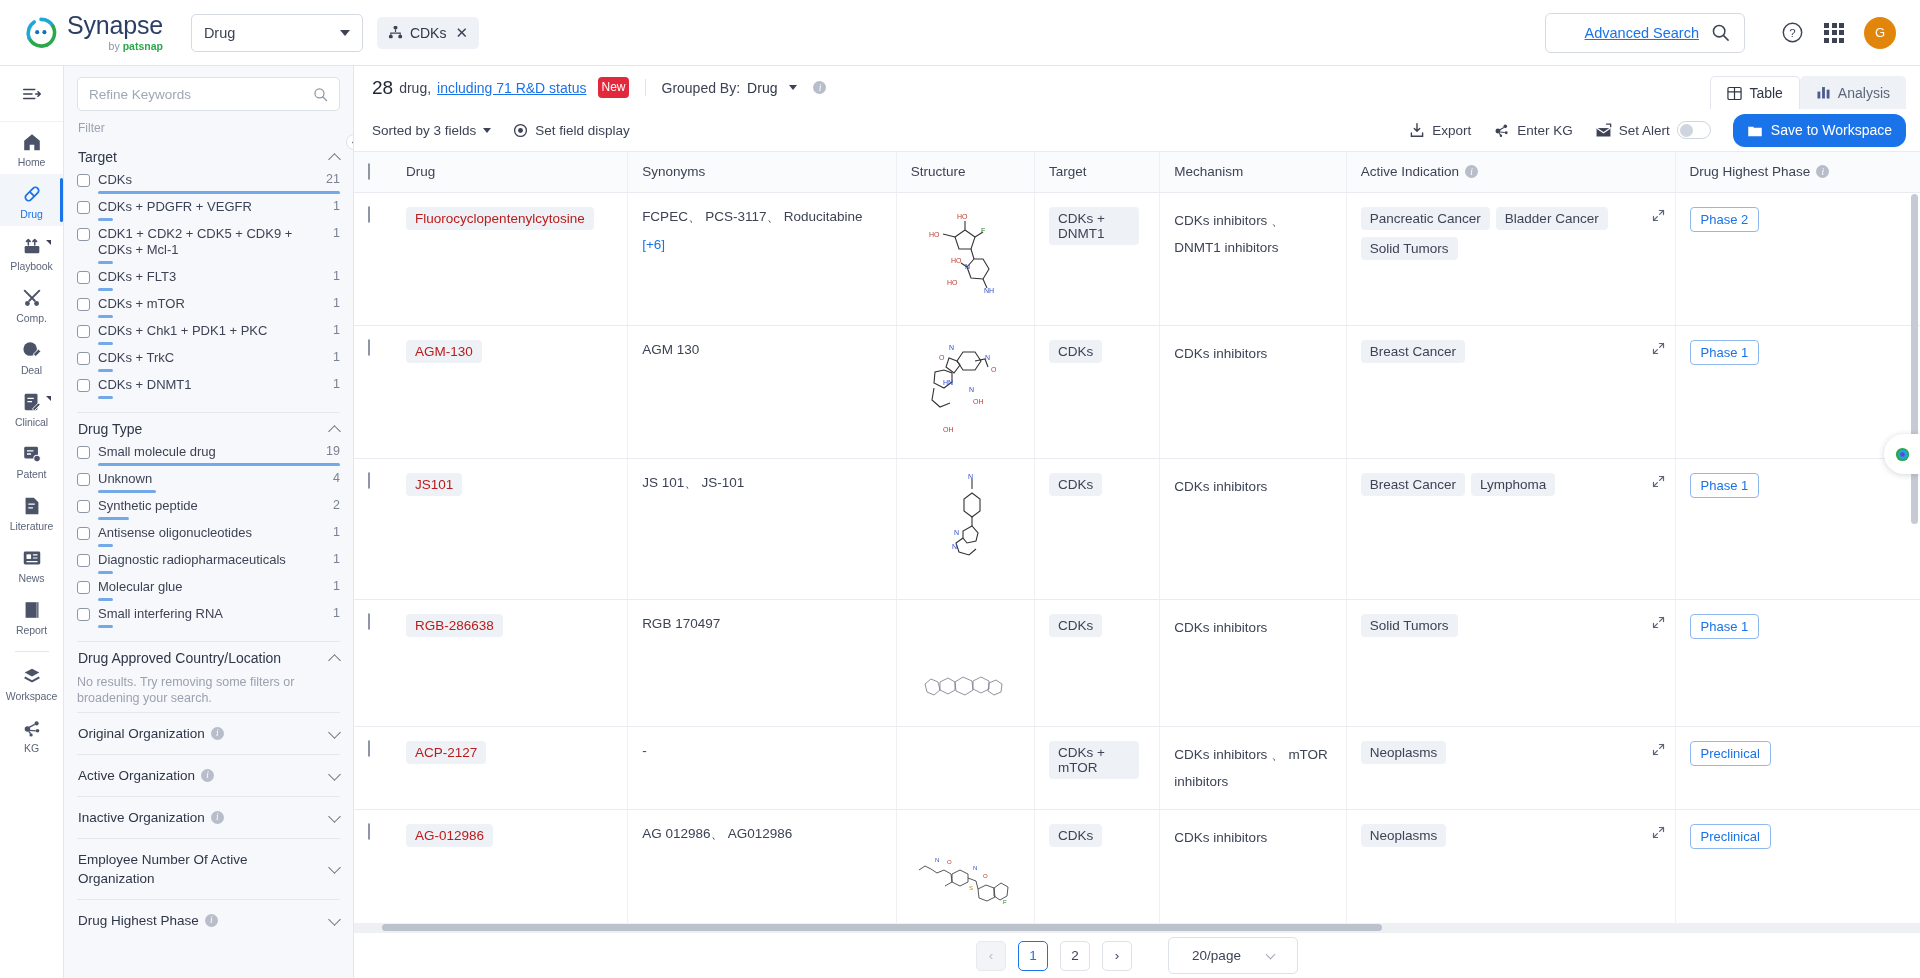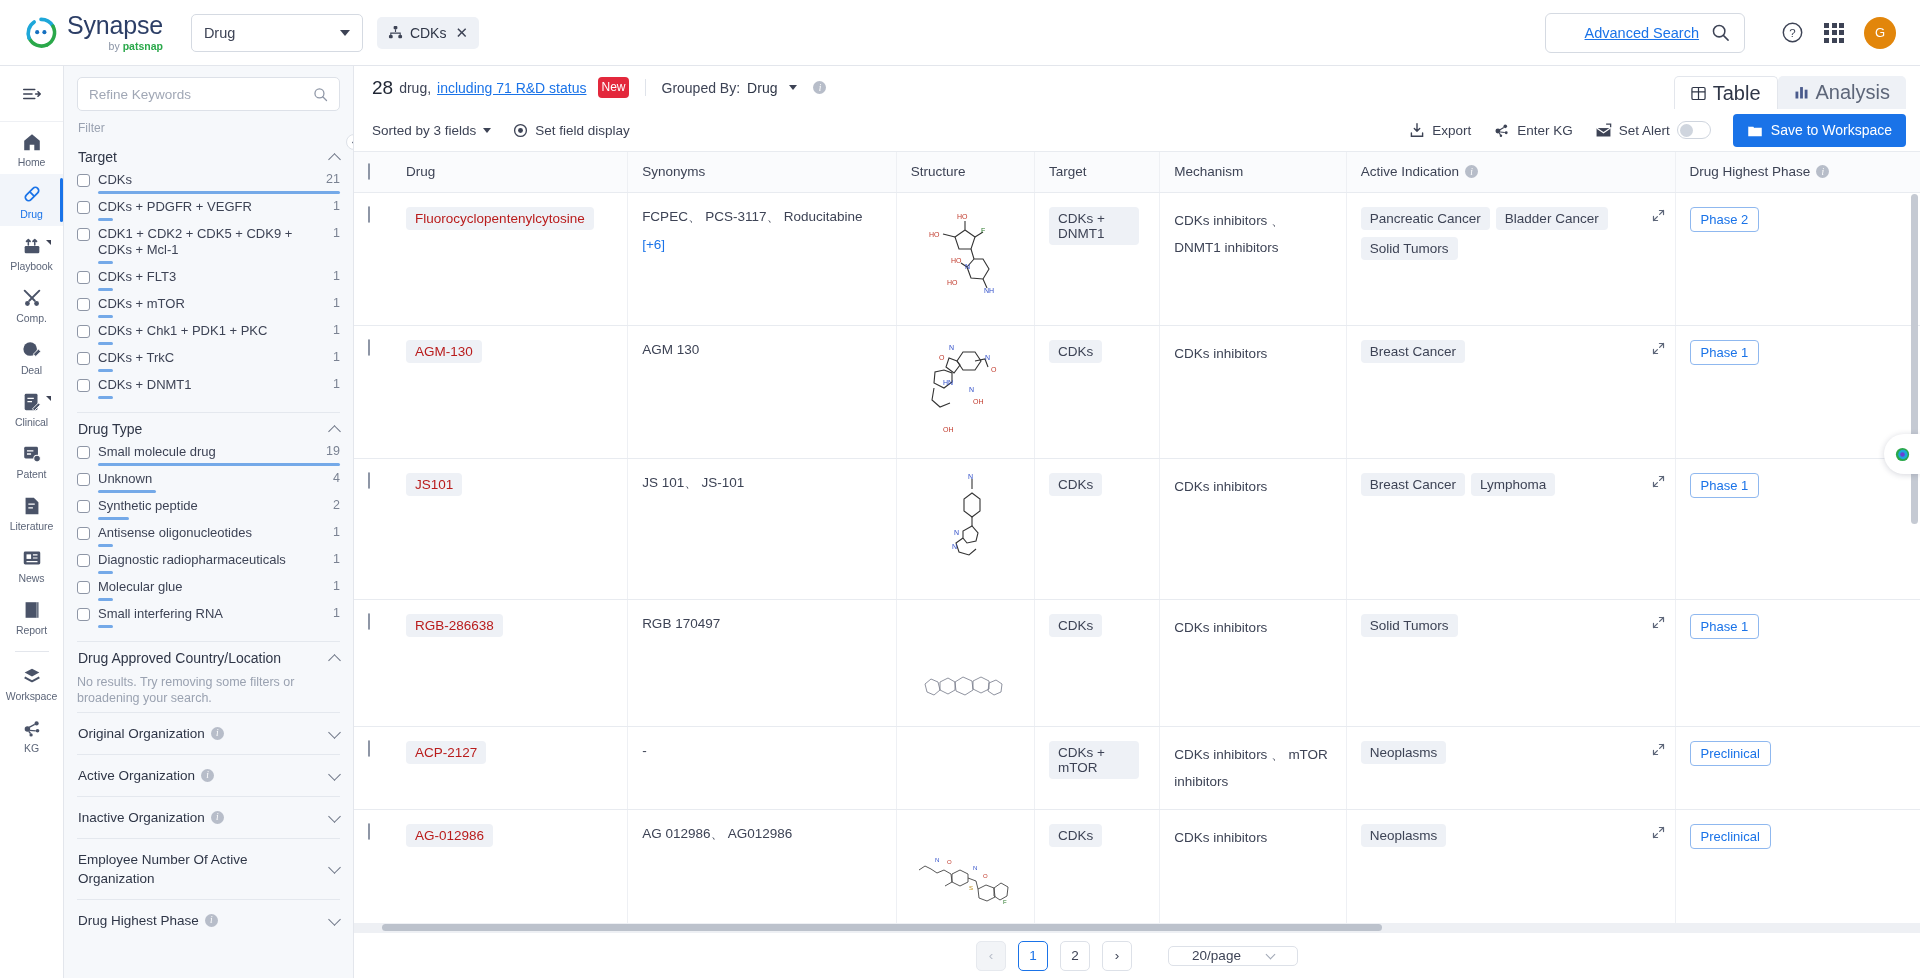--- a/index.html
+++ b/index.html
@@ -130,31 +130,31 @@
   .res-word { font-size: 14px; color: #3d4355; }
   .res-link { font-size: 14px; color: #1a73e8; text-decoration: underline; cursor: pointer; }
   .badge-new { background: #e3283c; color: #ffffff; font-size: 12px; border-radius: 4px; padding: 3px 3px 4px; }
   .vsep { width: 1px; height: 17px; background: #dfe3ea; margin: 0 4px; }
   .grp-label { font-size: 14px; color: #3d4355; }
   .grp-val { font-size: 14px; color: #2f3647; }
   .caret-sm { width: 0; height: 0; border-left: 4.5px solid transparent; border-right: 4.5px solid transparent; border-top: 5.5px solid #3d4355; }
   .seg-tabs { margin-left: auto; display: flex; align-items: flex-end; height: 43px; }
   .seg {
     height: 33px; display: flex; align-items: center; gap: 7px; padding: 0 16px;
-    font-size: 20px; color: #5d6679; border-radius: 5px 5px 0 0; cursor: pointer; background: #eef1f6;
+    font-size: 14px; color: #5d6679; border-radius: 5px 5px 0 0; cursor: pointer; background: #eef1f6;
   }
   .seg.active { background: #fff; color: #2f3647; border: 1px solid #e3e6ec; border-bottom: none; }
 
   .tool-bar { height: 42px; flex: 0 0 42px; display: flex; align-items: center; padding: 0 14px 0 18px; gap: 22px; }
   .tool-item { display: flex; align-items: center; gap: 7px; font-size: 13.5px; color: #3d4355; cursor: pointer; }
   .tool-right { margin-left: auto; display: flex; align-items: center; gap: 22px; }
   .toggle { width: 34px; height: 18px; border-radius: 9px; background: #fff; border: 1.4px solid #cfd5de; position: relative; cursor: pointer; }
   .toggle .knob { position: absolute; width: 13px; height: 13px; border-radius: 50%; background: #cfd5de; top: 1.5px; left: 2px; }
   .btn-primary {
-    height: 33px; background: #1a73e8; color: #fff; border-radius: 4px; display: flex;
+    height: 33px; background: #1a73e8; color: #fff; border-radius: 12px; display: flex;
     align-items: center; gap: 8px; padding: 0 14px; font-size: 14px; cursor: pointer;
   }
 
   
   .table-wrap { flex: 1 1 auto; min-height: 0; position: relative; overflow: hidden; border-top: 1px solid #e8ebf0; }
   table { border-collapse: collapse; width: 1913px; table-layout: fixed; }
   thead th {
     background: #fafbfd; height: 40px; font-weight: 400; font-size: 13.5px; color: #3d4355;
     text-align: left; padding: 0 14px; border-bottom: 1px solid #e8ebf0; border-right: 1px solid #eef0f4;
     vertical-align: middle;
@@ -192,21 +192,21 @@
 
   
   .pager { height: 46px; flex: 0 0 46px; display: flex; align-items: center; justify-content: center; gap: 12px; border-top: 1px solid #eef0f4; background: #fff; }
   .pg {
     min-width: 30px; height: 30px; border: 1px solid #dde1e8; border-radius: 5px; background: #fff;
     display: flex; align-items: center; justify-content: center; font-size: 13.5px; color: #3d4355; cursor: pointer; padding: 0 8px;
   }
   .pg.active { border-color: #1a73e8; color: #1a73e8; }
   .pg.disabled { background: #f2f4f7; color: #b7bdc9; border-color: #e6e9ee; }
   .pgsize {
-    width: 130px; height: 20px; border: 1px solid #dde1e8; border-radius: 5px; display: flex;
+    width: 130px; height: 37px; border: 1px solid #dde1e8; border-radius: 5px; display: flex;
     align-items: center; justify-content: center; gap: 26px; font-size: 13.5px; color: #3d4355; margin-left: 24px; cursor: pointer;
   }
   .pgsize .chev { width: 7px; height: 7px; border-color: #a0a7b5; }
 
   
   .floater {
     position: absolute; right: 0; top: 282px; width: 36px; height: 40px; background: #fff;
     border-radius: 20px 0 0 20px; box-shadow: 0 1px 6px rgba(20,30,60,.18);
     display: flex; align-items: center; justify-content: center; cursor: pointer; z-index: 20;
   }

